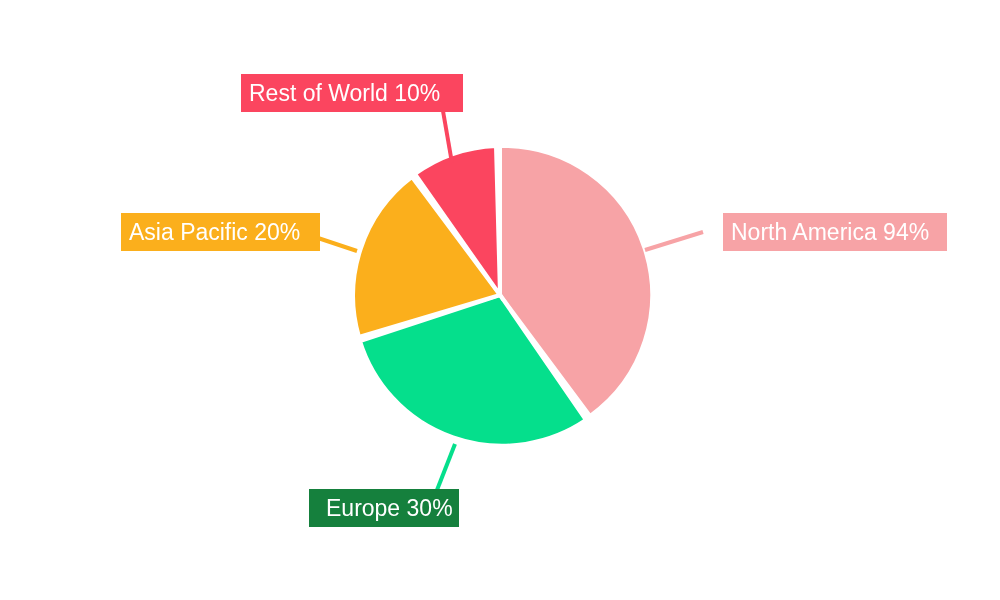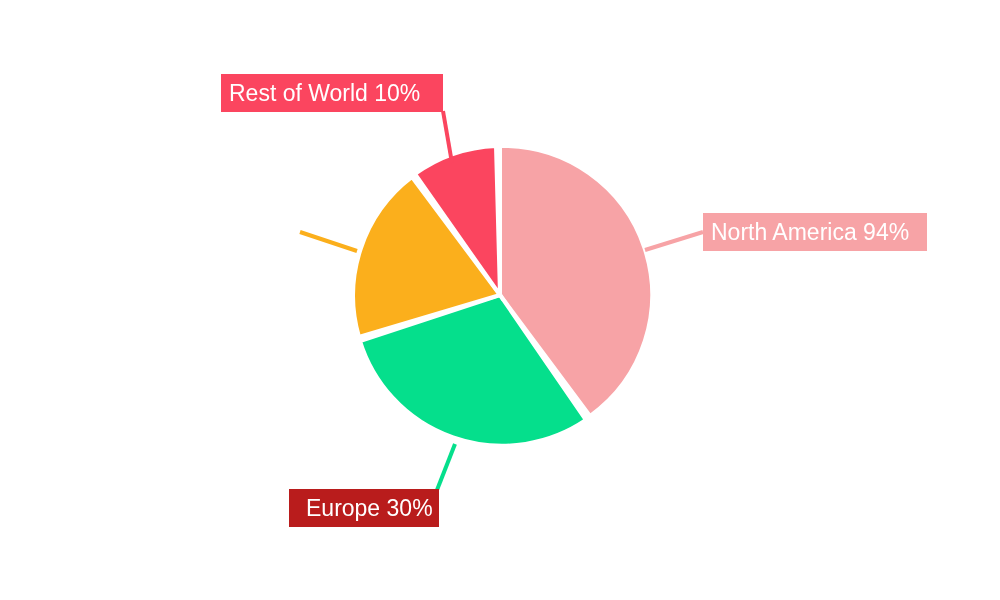--- a/index.html
+++ b/index.html
@@ -34,20 +34,21 @@
     justify-content: flex-start;
     box-sizing: border-box;
     padding: 0 8px;
     height: 38px;
     color: #ffffff;
     font-family: "Liberation Sans", sans-serif;
     font-size: 23px;
     line-height: 38px;
     white-space: nowrap;
     letter-spacing: 0px;
+    margin-left: 20px;
   }
   #label-north-america { left: 703px; top: 213px; width: 224px; }
   #label-europe        { left: 289px; top: 489px; width: 150px; }
   #label-asia-pacific  { left: 101px; top: 213px; width: 199px; }
   #label-rest-of-world { left: 221px; top: 74px;  width: 222px; }
 </style>
 </head>
 <body style="background: rgb(255, 255, 255);">
 
 <div id="chart-root">
@@ -66,22 +67,25 @@
       <path fill="none" stroke="#05df8c" stroke-width="4" d="M 455 444 L 437 490"></path>
       <path fill="none" stroke="#fbaf1c" stroke-width="4" d="M 357 251 L 300 232"></path>
       <path fill="none" stroke="#fb455f" stroke-width="4" d="M 452 163 L 443 111"></path>
     </g>
   </svg>
 
   <div class="slice-label" id="label-north-america" style="background-color: rgb(247, 163, 166);">
     <span>North America 94%</span>
   </div>
 
-  <div class="slice-label" id="label-europe" style="background-color: #b91c1c; padding-left: 17px;">
+  <div class="slice-label" id="label-europe" style="background-color: #15803d; padding-left: 17px;">
     <span>Europe 30%</span>
   </div>
 
+  <div class="slice-label" id="label-asia-pacific" style="background-color: rgb(251, 175, 28);">
+    <span>Asia Pacific 20%</span>
+  </div>
 
   <div class="slice-label" id="label-rest-of-world" style="background-color: rgb(251, 69, 95);">
     <span>Rest of World 10%</span>
   </div>
 
 </div>
 
 </body></html>

